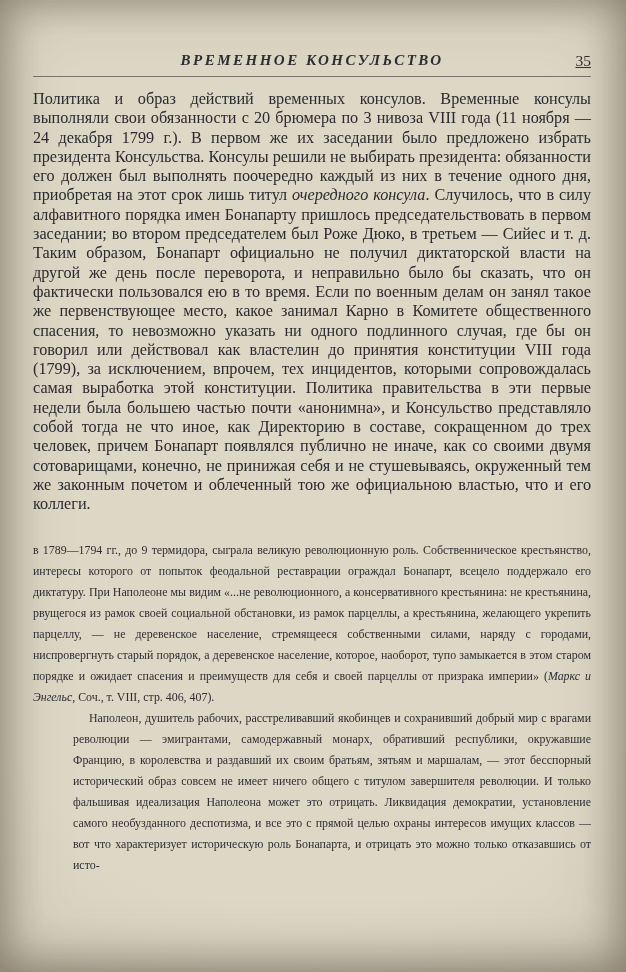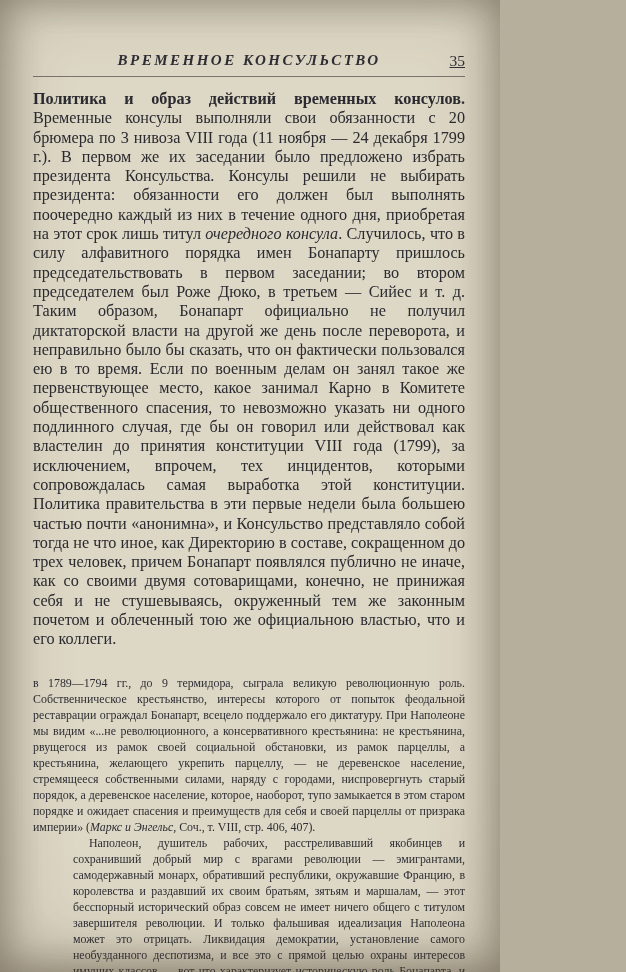--- a/index.html
+++ b/index.html
@@ -6,21 +6,21 @@
   html, body { margin: 0; padding: 0; }
   body {
     width: 626px;
     height: 972px;
     overflow: hidden;
     background: #b6af9c;
     font-family: "Liberation Serif", "DejaVu Serif", serif;
   }
   .page {
     position: relative;
-    width: 500px;
+    width: 626px;
     height: 972px;
     padding: 52px 35px 0 33px;
     color: #2b2b31;
     background: radial-gradient(120% 95% at 50% 42%, #ddd7c5 55%, #d2cbb8 82%, #c3bca7 100%);
   }
   .page::after {
     content: "";
     position: absolute;
     inset: 0;
     pointer-events: none;
@@ -54,29 +54,29 @@
     height: 0;
     border-bottom: 1px solid rgba(55, 52, 45, 0.6);
   }
   .body-text p {
     margin: 13px 0 0 0;
     font-size: 16.2px;
     line-height: 19.3px;
     text-align: justify;
     color: #2a2a30;
   }
-  .body-text b { font-weight: bold; }
+  .body-text b { font-weight: normal; }
   .body-text i { font-style: italic; }
   .footnote {
     margin-top: 25px;
   }
   .footnote p {
     margin: 0;
     font-size: 11.9px;
-    line-height: 16px;
+    line-height: 21px;
     text-align: justify;
     color: #2e2e34;
   }
   .footnote p.indent { text-indent: 16px; margin-left: 40px; }
   .footnote i { font-style: italic; }
 </style>
 </head>
 <body>
 
 <div class="page">

